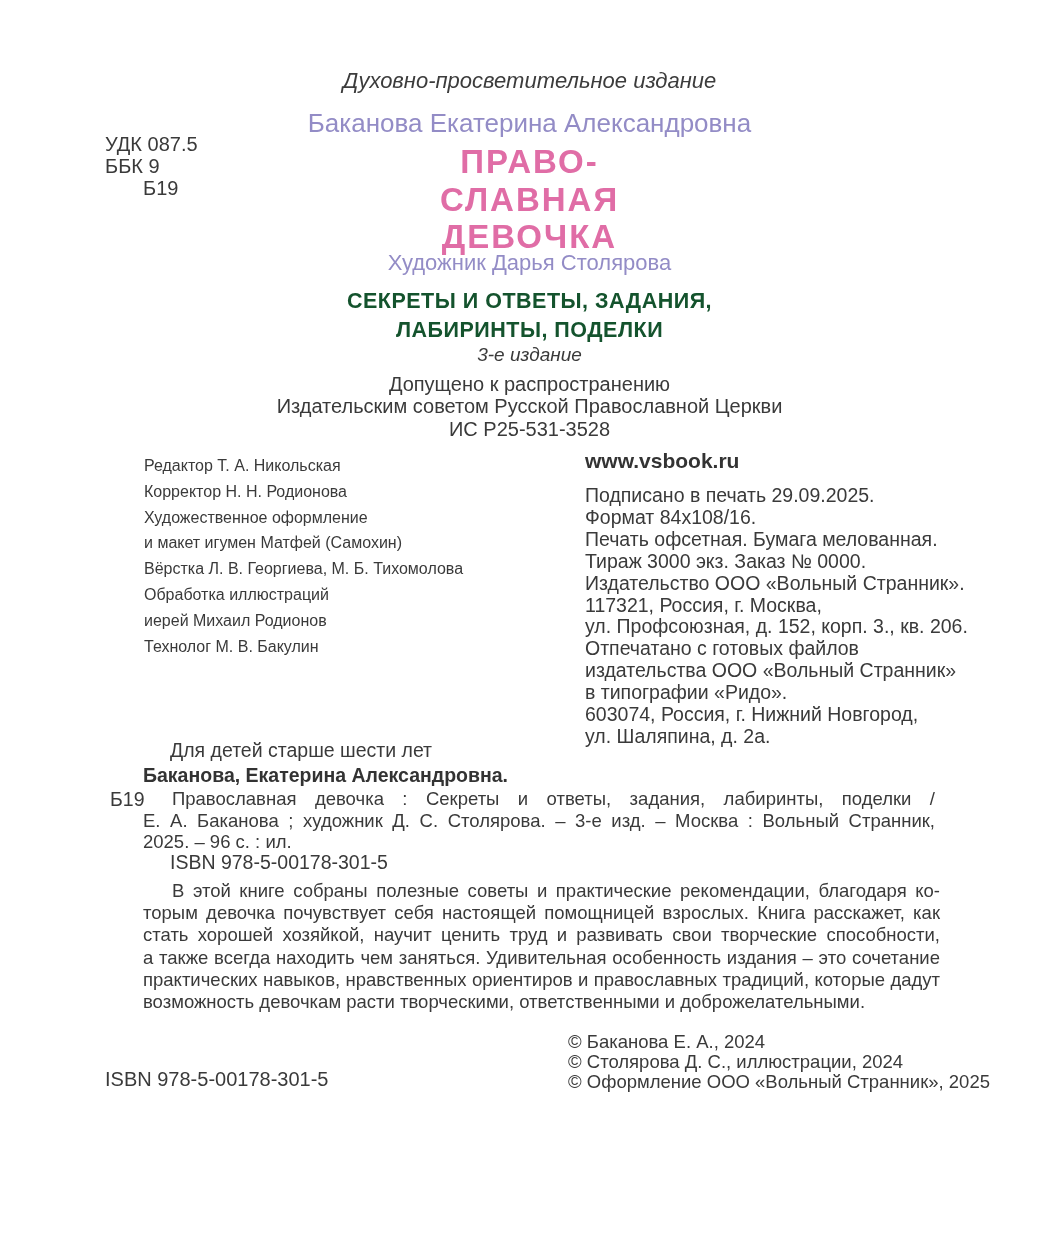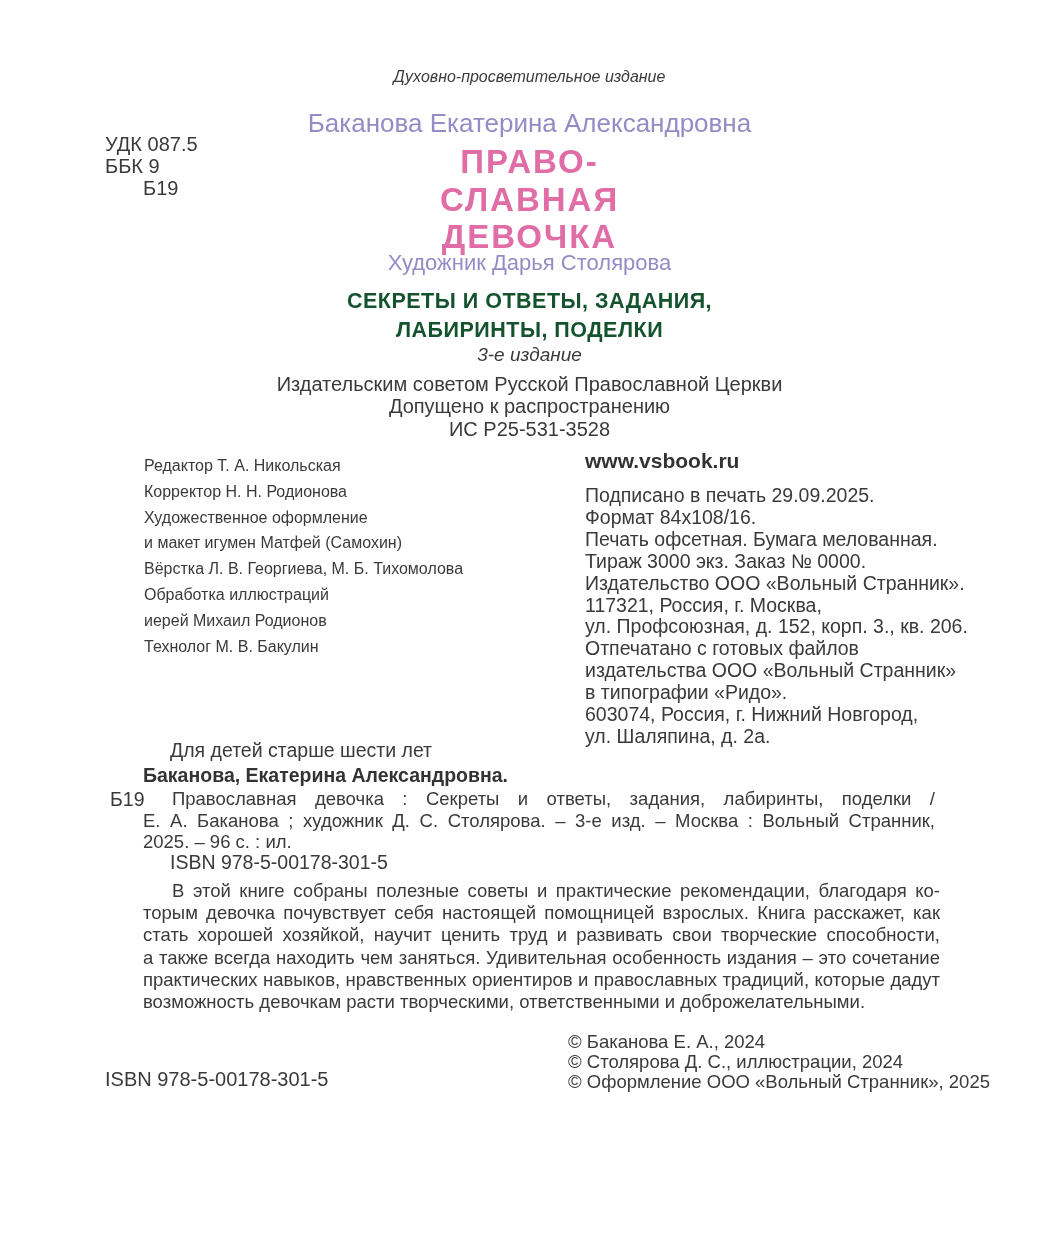--- a/index.html
+++ b/index.html
@@ -7,21 +7,21 @@
     position:relative;
     width:1047px;height:1240px;
     background:#ffffff;
     font-family:"Liberation Sans","DejaVu Sans",sans-serif;
     color:#3a3a3a;
     overflow:hidden;
   }
   .abs{position:absolute;}
   .center{left:12px;right:0;text-align:center;}
 
-  .edition-note{top:68px;font-size:16px;font-style:italic;color:#3c3c3c;}
+  .edition-note{top:68px;font-size:22px;font-style:italic;color:#3c3c3c;}
   .book-author{top:108px;font-size:26px;color:#938cc6;}
   .book-title{top:143px;font-size:33px;line-height:37.5px;font-weight:700;color:#e06da6;letter-spacing:2px;}
   .illustrator{top:250px;font-size:22px;color:#938cc6;text-align:center;}
   .subtitle{top:287px;font-size:21.5px;line-height:28.5px;font-weight:700;color:#14532d;letter-spacing:.5px;}
   .edition-num{top:344px;font-size:19px;font-style:italic;}
   .approval{top:373px;font-size:20px;line-height:22.3px;}
 
   .udk{left:105px;top:133px;font-size:20px;}
   .bbk{left:105px;top:155px;font-size:20px;}
   .b19-top{left:143px;top:177px;font-size:20px;}
@@ -63,22 +63,22 @@
       <div class="ln">СЛАВНАЯ</div>
       <div class="ln">ДЕВОЧКА</div>
     </div>
   <div class="abs center illustrator">Художник Дарья Столярова</div>
   <div class="abs center subtitle">
       <div class="ln">СЕКРЕТЫ И ОТВЕТЫ, ЗАДАНИЯ,</div>
       <div class="ln">ЛАБИРИНТЫ, ПОДЕЛКИ</div>
     </div>
   <div class="abs center edition-num">3-е издание</div>
   <div class="abs center approval">
+      <div class="ln">Допущено к распространению</div>
       <div class="ln">Издательским советом Русской Православной Церкви</div>
-      <div class="ln">Допущено к распространению</div>
       <div class="ln">ИС Р25-531-3528</div>
     </div>
 
   <div class="abs staff">
       <div class="ln">Редактор Т. А. Никольская</div>
       <div class="ln">Корректор Н. Н. Родионова</div>
       <div class="ln">Художественное оформление</div>
       <div class="ln">и макет игумен Матфей (Самохин)</div>
       <div class="ln">Вёрстка Л. В. Георгиева, М. Б. Тихомолова</div>
       <div class="ln">Обработка иллюстраций</div>

